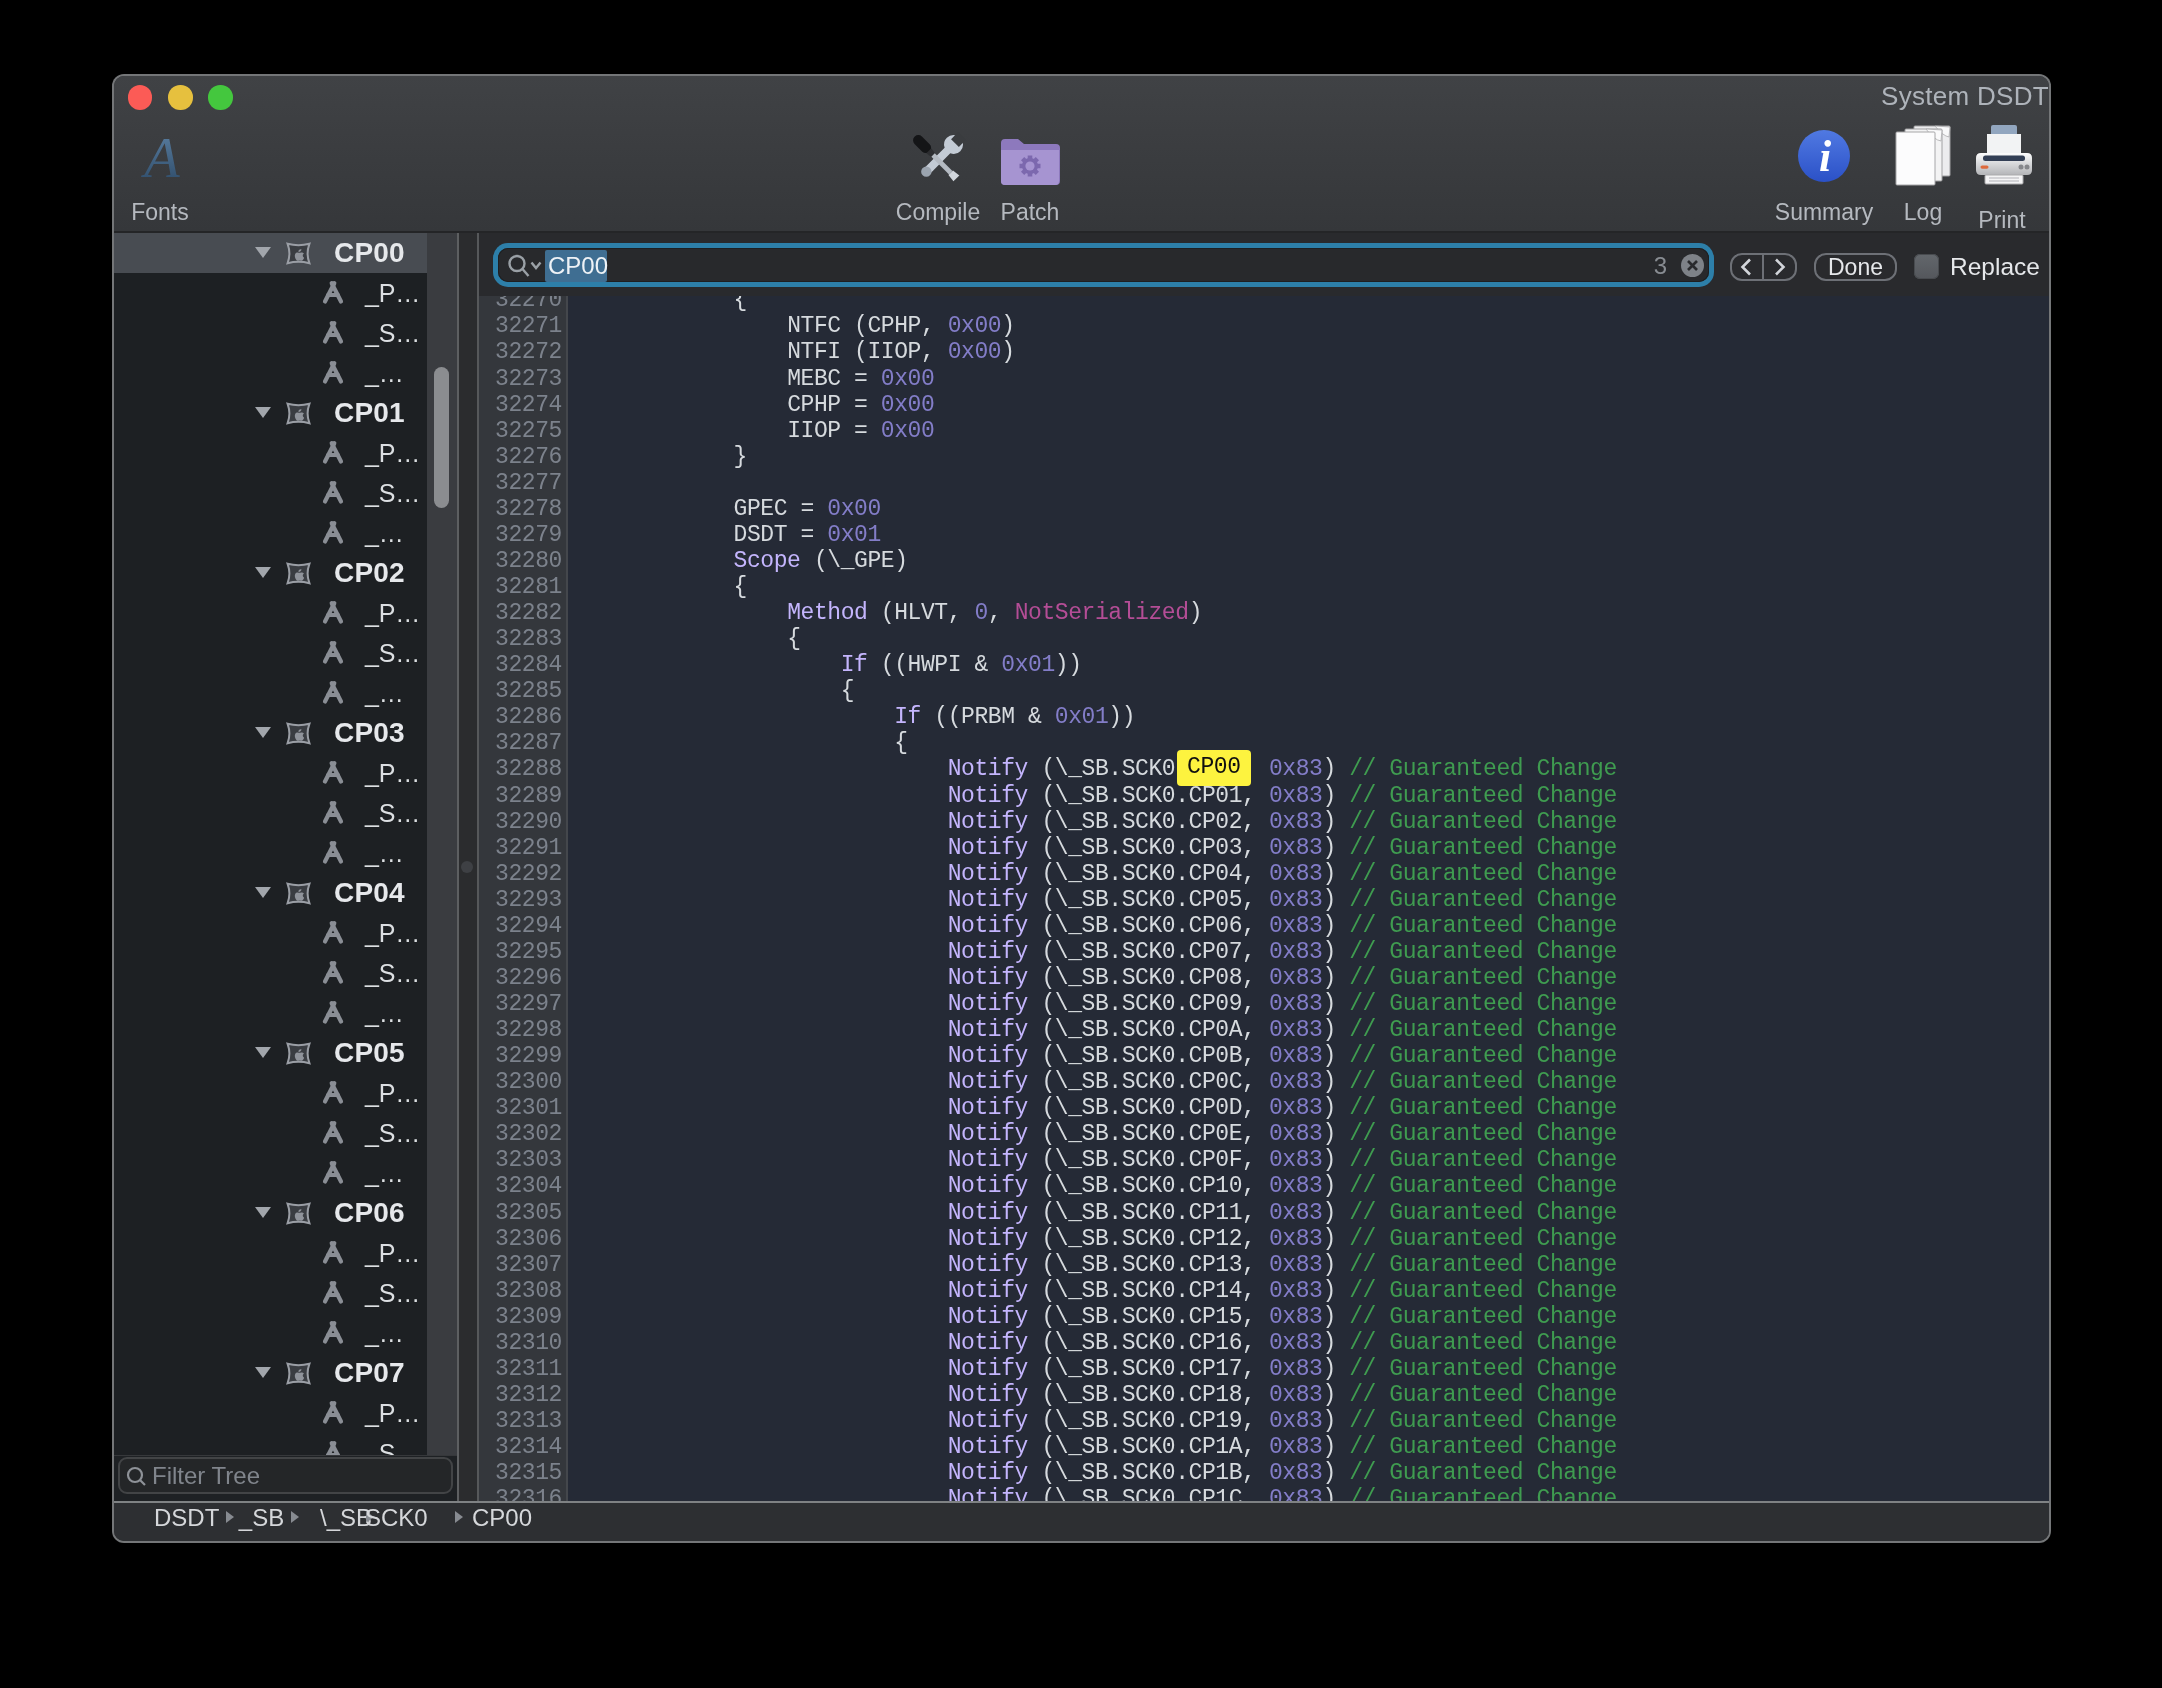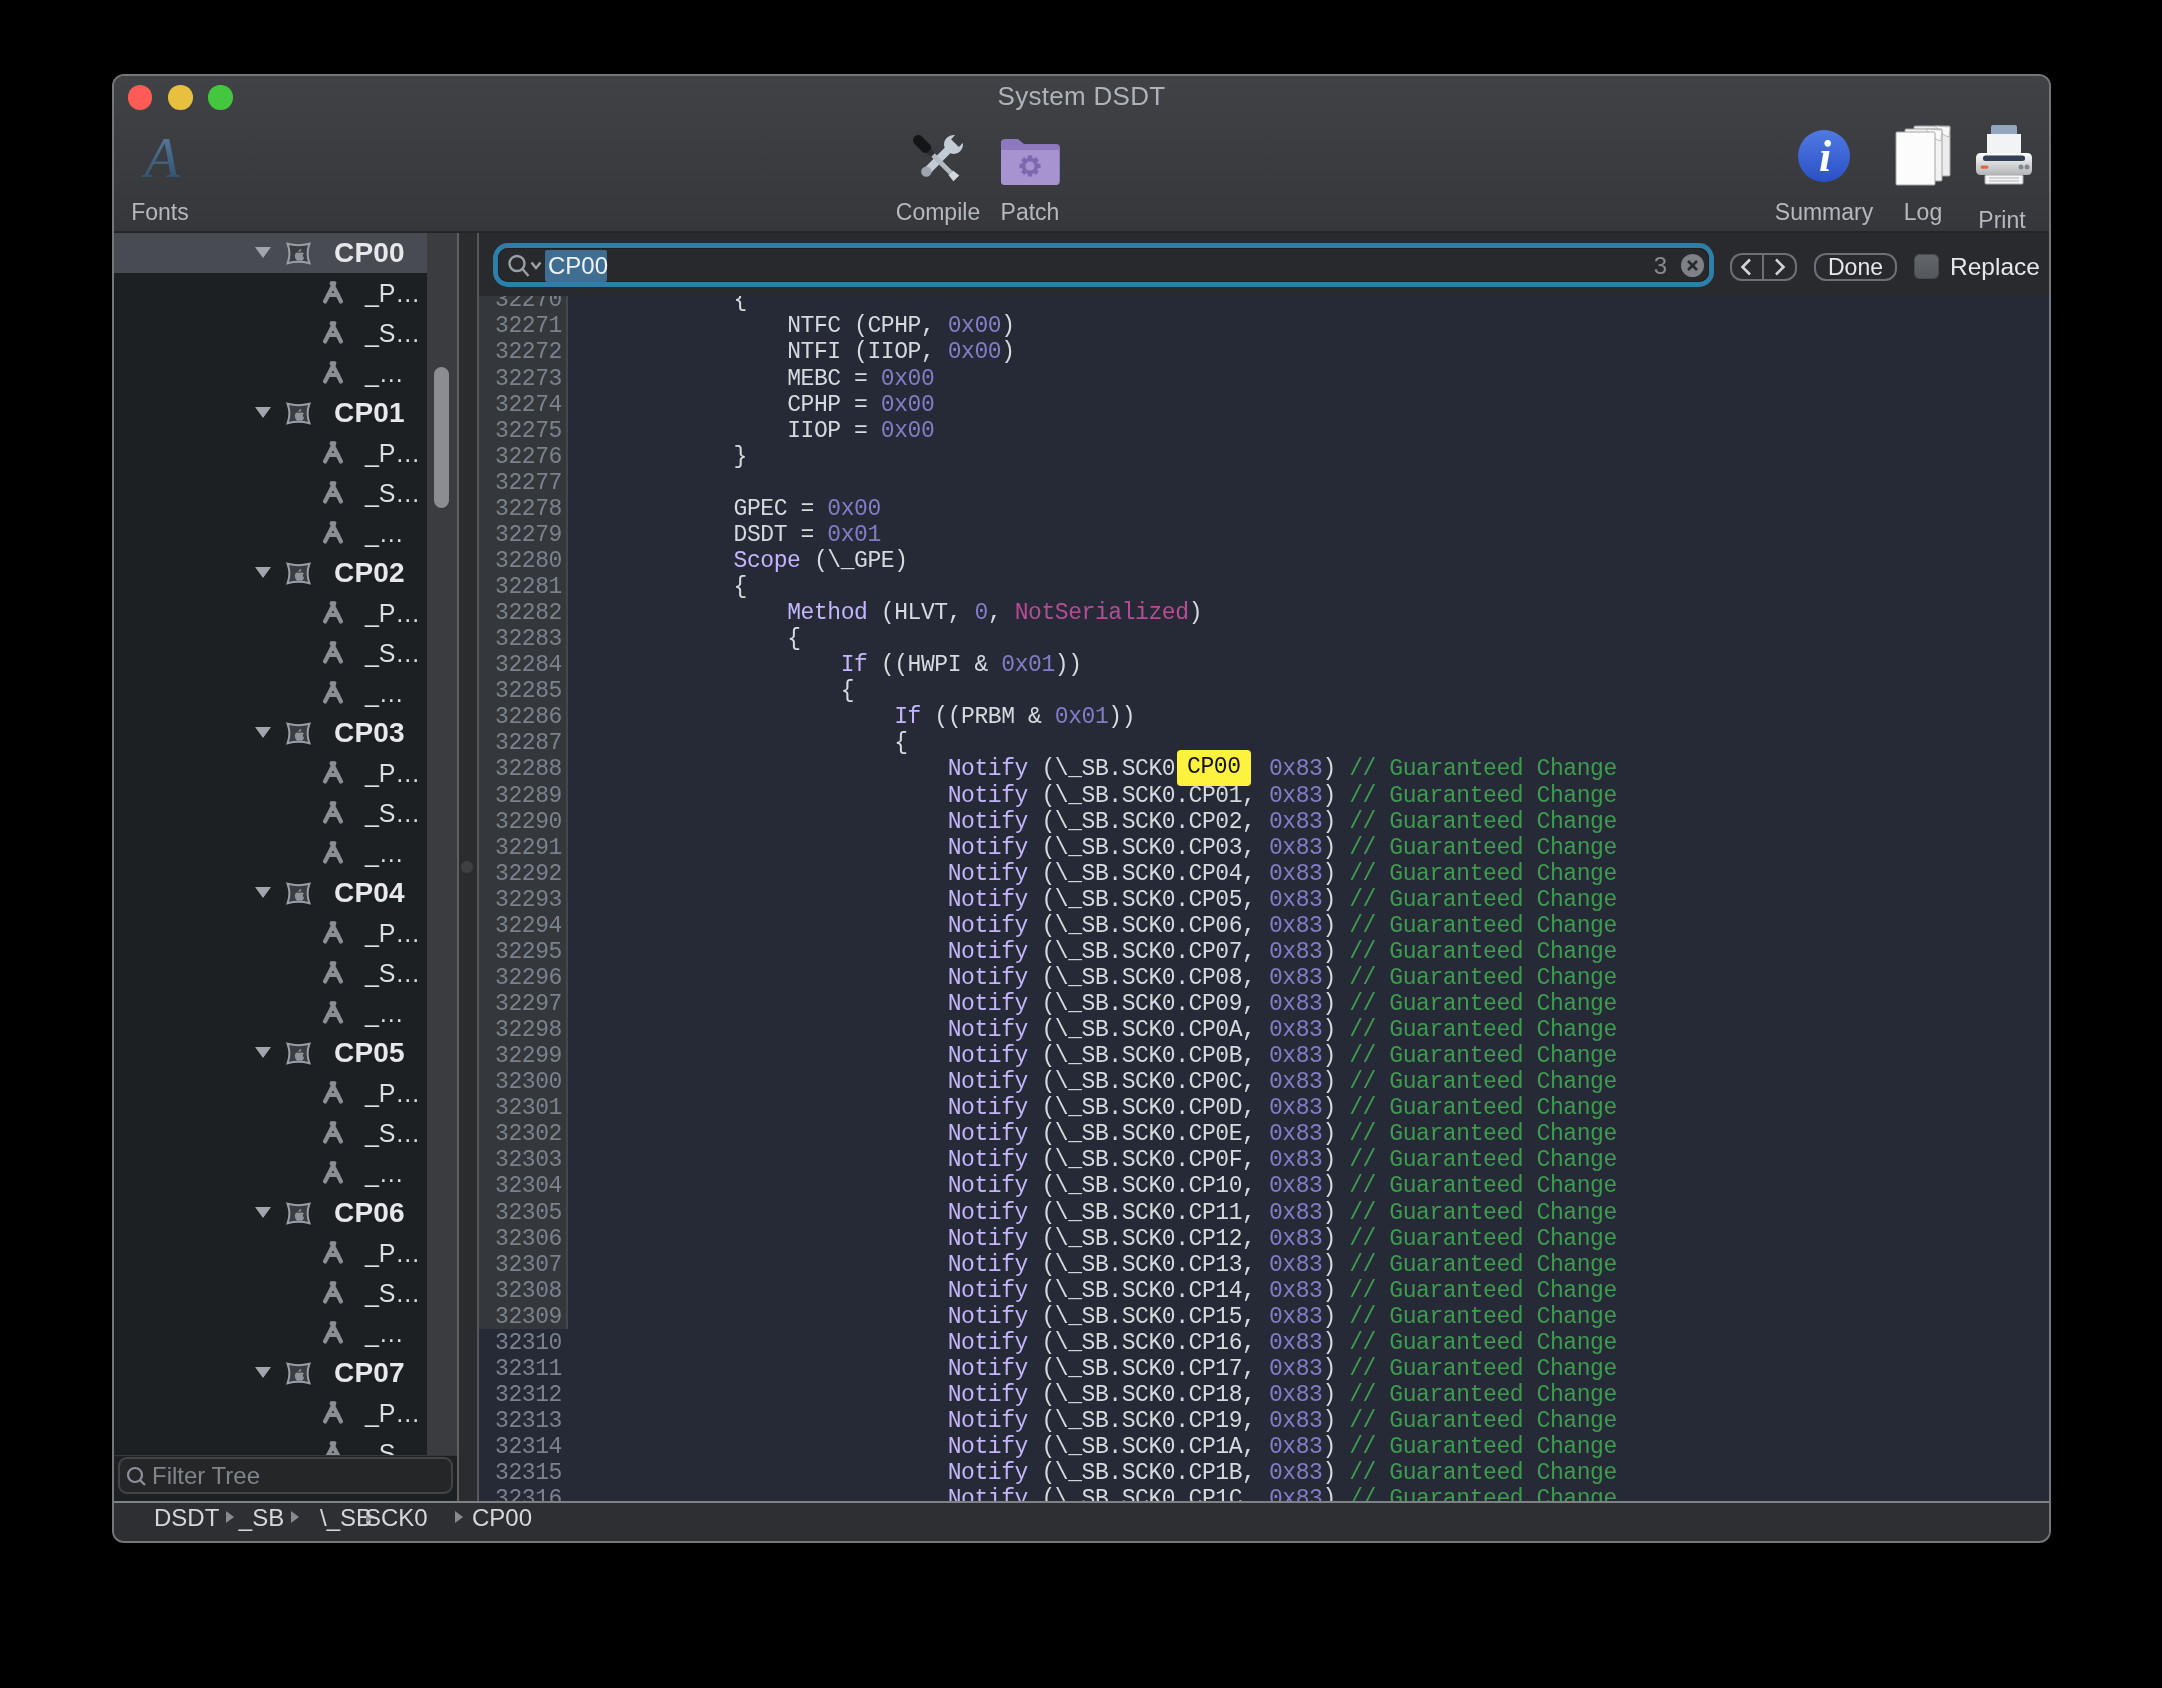--- a/index.html
+++ b/index.html
@@ -1,19 +1,19 @@
 <!DOCTYPE html>
 <html><head><meta charset="utf-8"><title>System DSDT</title><style>
 *{margin:0;padding:0;box-sizing:border-box}
 html,body{width:2162px;height:1688px;background:#000;font-family:"Liberation Sans",sans-serif;overflow:hidden}
 .abs{position:absolute}
 #win{position:absolute;left:114px;top:76px;width:1935px;height:1465px;border-radius:10px;background:#292a2d;box-shadow:0 0 0 2px #747678;overflow:hidden}
 #toolbar{position:absolute;left:0;top:0;width:1935px;height:157px;background:linear-gradient(#404245,#35373a);border-bottom:2px solid #242527}
 .tl{position:absolute;top:9.4px;width:24.4px;height:24.4px;border-radius:50%}
-#title{position:absolute;top:5px;left:0;width:1935px;text-align:center;font-size:26px;font-weight:500;color:#aeb3ba;letter-spacing:0.3px}
+#title{position:absolute;top:5px;left:0;width:1935px;text-align:right;font-size:26px;font-weight:500;color:#aeb3ba;letter-spacing:0.3px}
 .iclab{position:absolute;height:30px;line-height:30px;font-size:23px;color:#b5b9bf;text-align:center}
 #sidebar{position:absolute;left:0;top:157px;width:313px;height:1222px;background:#1d2023}
 .sel{position:absolute;left:0;width:313px;height:40px;background:#484c52}
 .tri{position:absolute;left:141px;width:0;height:0;border-left:8px solid transparent;border-right:8px solid transparent;border-top:11px solid #a2a6ac}
 .aicon{position:absolute;left:171px}
 .tlab{position:absolute;left:220px;height:32px;line-height:32px;font-size:28px;font-weight:700;color:#e6e8eb;letter-spacing:0.2px}
 .cicon{position:absolute;left:205px}
 .clab{position:absolute;left:251px;height:32px;line-height:32px;font-size:25px;font-weight:500;color:#dcdfe2;letter-spacing:-0.2px}
 #strack{position:absolute;left:313px;top:157px;width:30px;height:1222px;background:#3a3c40}
 #sthumb{position:absolute;left:319.5px;top:291px;width:15px;height:141px;border-radius:7.5px;background:#8b8d90}
@@ -25,21 +25,21 @@
 #selrect{position:absolute;left:431px;top:174px;width:62px;height:32px;background:#3f6e92;border-radius:2px}
 #ftext{position:absolute;left:434px;top:175px;font-size:24px;font-weight:500;color:#eef2f6;height:30px;line-height:30px}
 #fcount{position:absolute;left:1469px;top:175px;width:84px;text-align:right;font-size:24px;color:#888c92;height:30px;line-height:30px}
 #fclear{position:absolute;left:1566.5px;top:178px;width:23px;height:23px;border-radius:50%;background:#7e8288}
 #seg{position:absolute;left:1615.5px;top:176.5px;width:67px;height:28.5px;border:2px solid #6d7076;border-radius:12px}
 #segdiv{position:absolute;left:1647.5px;top:176.5px;width:2px;height:28.5px;background:#6d7076}
 #done{position:absolute;left:1700px;top:176.5px;width:83px;height:28.5px;border:2px solid #6d7076;border-radius:12px;text-align:center;font-size:23px;color:#e6e8eb;line-height:25px}
 #cbox{position:absolute;left:1799.5px;top:177.5px;width:25px;height:25px;border-radius:6px;background:linear-gradient(#63676c,#54575c);box-shadow:inset 0 0 0 1px #484b4f}
 #replab{position:absolute;left:1836px;top:175px;font-size:24.5px;color:#e6e8eb;height:31px;line-height:31px}
 #editor{position:absolute;left:365px;top:220px;width:1570px;height:1205px;background:#252a36;overflow:hidden}
-#gutter{position:absolute;left:0;top:0;width:88.5px;height:1033px;background:#34373c;border-right:2px solid #44474c}
+#gutter{position:absolute;left:0;top:0;width:88.5px;height:1205px;background:#34373c;border-right:2px solid #44474c}
 pre{font-family:"Liberation Mono",monospace;font-size:23px;line-height:26.07px;letter-spacing:-0.42px}
 #nums{position:absolute;left:0;top:-8.7px;width:83px;text-align:right;color:#7c828c}
 #code{position:absolute;left:94px;top:-8.7px;color:#d6dade}
 .w{color:#d6dade;font-style:normal}
 .t{color:#c4b5fd;font-style:normal}
 .p{color:#837dc8;font-style:normal}
 .g{color:#3f9c50;font-style:normal}
 .k{color:#b44d96;font-style:normal}
 .hid{color:transparent;font-style:normal}
 #hlbox{position:absolute;left:698px;top:453.5px;width:74px;height:36px;background:#fdf33f;border-radius:4px}

